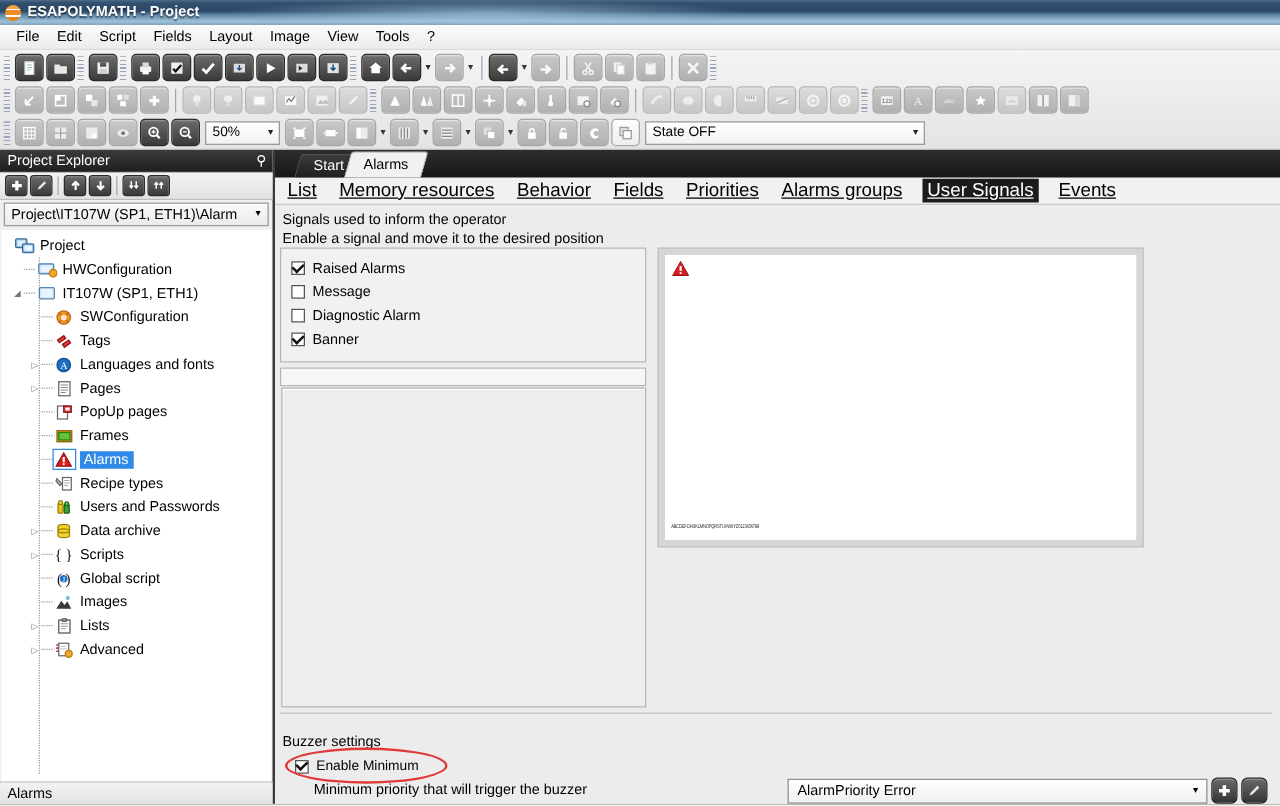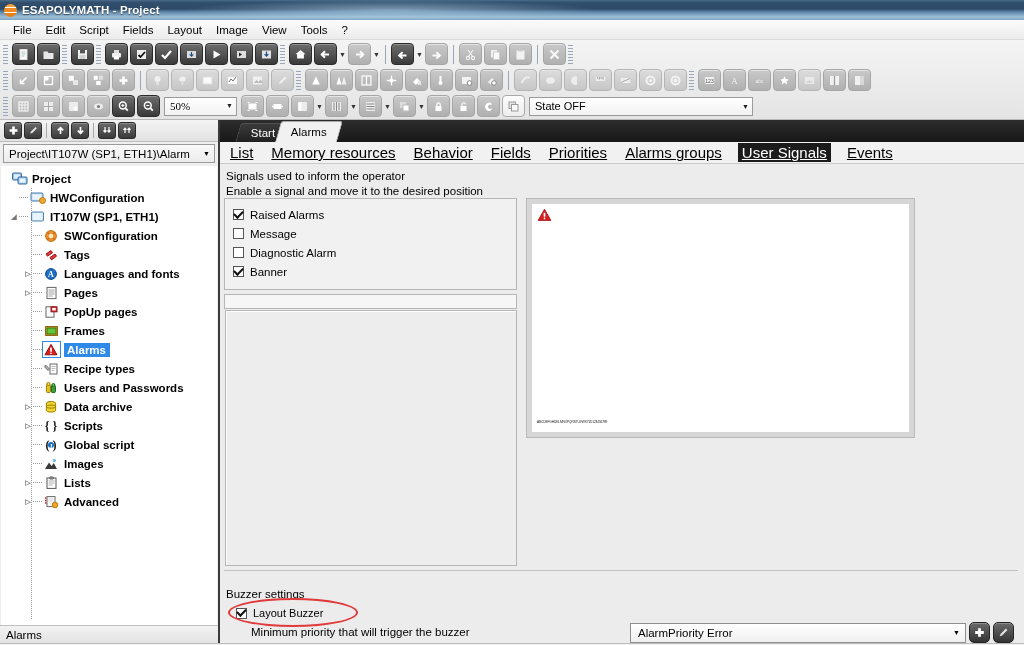--- a/index.html
+++ b/index.html
@@ -160,21 +160,21 @@
     padding: 0 4px 0 5px; font-size: 11.5px;
   }
   .pathbar .arr { font-size: 7px; }
   .tree {
     flex: 1; background: #ffffff; margin: 1px 1px 0 1px;
     overflow: hidden; padding-top: 3px;
     position: relative;
   }
   .tnode {
     display: flex; align-items: center; height: 19px;
-    font-size: 11.5px; white-space: nowrap; position: relative; font-weight: bold;
+    font-size: 11.5px; white-space: nowrap; position: relative;
   }
   .tnode .exp {
     width: 10px; text-align:center; font-size: 7px; color:#777; flex:0 0 10px;
   }
   .tnode .dash {
     width: 9px; border-top: 1px dotted #999; height:1px; flex:0 0 9px; margin-right:1px;
   }
   .tico {
     width: 17px; height: 15px; margin-right: 4px; flex: 0 0 17px;
     display:flex; align-items:center; justify-content:center;
@@ -708,21 +708,21 @@
           <path d="M4.3 5.5h3M5.8 4v3" stroke="#fff" stroke-width="1.1"></path>
         </svg>
       </div>
     <div class="tbtn">
         <svg width="13" height="13" viewBox="0 0 13 13">
           <circle cx="5.8" cy="5.5" r="3.4" fill="none" stroke="#fff" stroke-width="1.5"></circle>
           <path d="M8.4 8.2l2.4 2.4" stroke="#fff" stroke-width="1.8"></path>
           <path d="M4.3 5.5h3" stroke="#fff" stroke-width="1.1"></path>
         </svg>
       </div>
-    <div class="combo" style="width:73px;font-family:Liberation Serif, serif;">
+    <div class="combo" style="width:60px;">
       <span>50%</span>
       <span class="arr">▼</span>
     </div>
     <div class="tbtn dis">
         <svg width="13" height="13" viewBox="0 0 13 13">
           <rect x="2.5" y="3.5" width="8" height="6" fill="#fff"></rect>
           <path d="M1.5 2.5h2M11.5 2.5h-2M1.5 10.5h2M11.5 10.5h-2" stroke="#fff" stroke-width="1.2"></path>
         </svg>
       </div>
     <div class="tbtn dis">
@@ -785,20 +785,24 @@
     <div class="combo" style="width:224px;">
       <span>State OFF</span>
       <span class="arr">▼</span>
     </div>
   </div>
 </div>
 
 <div class="body">
 
   <div class="explorer">
+    <div class="exp-head">
+      <span>Project Explorer</span>
+      <span class="pin">⚲</span>
+    </div>
 
     <div class="exp-tb">
       <div class="xbtn">
         <svg width="11" height="11" viewBox="0 0 11 11">
             <path d="M5.5 1.6v7.8M1.6 5.5h7.8" stroke="#fff" stroke-width="2.6"></path>
           </svg>
       </div>
       <div class="xbtn">
         <svg width="11" height="11" viewBox="0 0 11 11">
             <path d="M2.2 8.6l.8-2 4.6-4.6 1.3 1.3-4.6 4.6z" fill="#e8e8e8"></path>
@@ -1136,21 +1140,21 @@
             <span class="banner-text">ABCDEFGHIJKLMNOPQRSTUVWXYZ0123456789</span>
           </div>
         </div>
       </div>
 
       <div class="buzzer">
         <div class="buzzer-title">Buzzer settings</div>
 
         <div class="buzz-row" style="position:relative;">
           <span class="cbox checked" style="margin-left:12px;"></span>
-          <span>Layout Buzzer</span>
+          <span>Enable Minimum</span>
           <span class="annot-ellipse" style="left:4px; top:-5px; width:130px; height:29px;"></span>
         </div>
 
         <div class="buzz-sub">Minimum priority that will trigger the buzzer</div>
 
         <div class="bottom-row">
           <div class="prio-combo">
             <span>AlarmPriority Error</span>
             <span class="arr" style="font-size:7px;">▼</span>
           </div>

